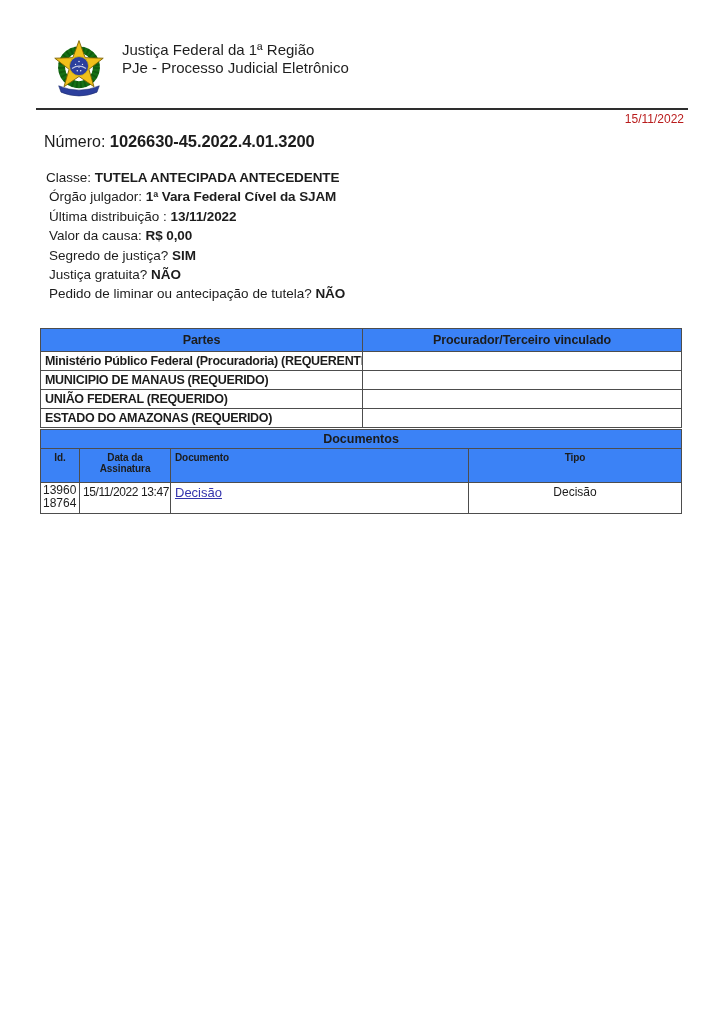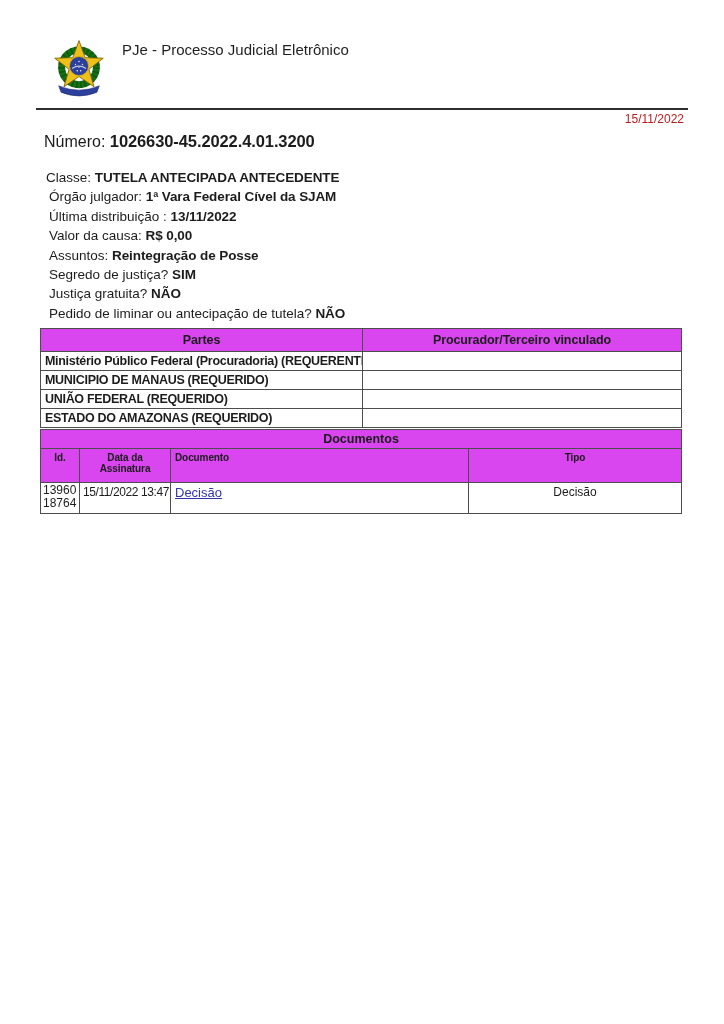--- a/index.html
+++ b/index.html
@@ -15,21 +15,21 @@
   
   .numero-line{position:absolute;left:44px;top:132px;font-size:16px;}
   .numero-line .nv{font-weight:bold;font-size:16.5px;letter-spacing:-0.1px;}
   
   .details{position:absolute;left:46px;top:168px;font-size:13.5px;line-height:19.4px;}
   .detail-row + .detail-row{padding-left:3px;}
   .dv{font-weight:bold;letter-spacing:-0.1px;}
   
   table{border-collapse:collapse;table-layout:fixed;}
   th,td{border:1px solid #4d4d4d;overflow:hidden;}
-  th{background:#d946ef;font-weight:bold;}
+  th{background:#3b82f6;font-weight:bold;}
   
   .partes-table{position:absolute;left:40px;top:328px;width:641px;}
   .partes-table th{height:20px;font-size:12.5px;text-align:center;letter-spacing:-0.1px;}
   .partes-table td{height:18px;font-size:12.5px;font-weight:bold;letter-spacing:-0.3px;
     padding:0 2px 0 4px;text-align:left;white-space:nowrap;}
   
   .docs-table{position:absolute;left:40px;top:429px;width:641px;}
   .docs-table .title-cell{height:16px;font-size:12.5px;text-align:center;}
   .docs-table th.colhead{height:29px;font-size:10px;vertical-align:top;padding-top:3px;letter-spacing:-0.1px;}
   .docs-table th.colhead.left{text-align:left;padding-left:4px;margin-top:32px;}
@@ -54,20 +54,21 @@
     <circle cx="50" cy="40" r="1.2" fill="#fff"></circle>
       <circle cx="44" cy="45" r="1.2" fill="#fff"></circle>
     <circle cx="56" cy="45" r="1.2" fill="#fff"></circle>
       <circle cx="47" cy="56" r="1.2" fill="#fff"></circle>
     <circle cx="53" cy="56" r="1.2" fill="#fff"></circle>
       <circle cx="50" cy="50" r="1" fill="#fff"></circle>
     <path d="M15,82 Q50,97 85,82 L81,93 Q50,106 19,93 Z" fill="#2c3f9d" stroke="#1a2a6e" stroke-width="1"></path>
   </svg>
 
   <div class="org-block">
+    <div>Justiça Federal da 1ª Região</div>
     <div>PJe - Processo Judicial Eletrônico</div>
   </div>
 
   <div class="header-rule"></div>
 
   <div class="print-date">15/11/2022</div>
 
   <div class="numero-line">
     <span>Número:</span>
     <span class="nv">1026630-45.2022.4.01.3200</span>
@@ -82,24 +83,20 @@
       <span>Órgão julgador:</span>
       <span class="dv">1ª Vara Federal Cível da SJAM</span>
     </div>
     <div class="detail-row">
       <span>Última distribuição :</span>
       <span class="dv">13/11/2022</span>
     </div>
     <div class="detail-row">
       <span>Valor da causa:</span>
       <span class="dv">R$ 0,00</span>
-    </div>
-    <div class="detail-row">
-      <span>Assuntos:</span>
-      <span class="dv">Reintegração de Posse</span>
     </div>
     <div class="detail-row">
       <span>Segredo de justiça?</span>
       <span class="dv">SIM</span>
     </div>
     <div class="detail-row">
       <span>Justiça gratuita?</span>
       <span class="dv">NÃO</span>
     </div>
     <div class="detail-row">

